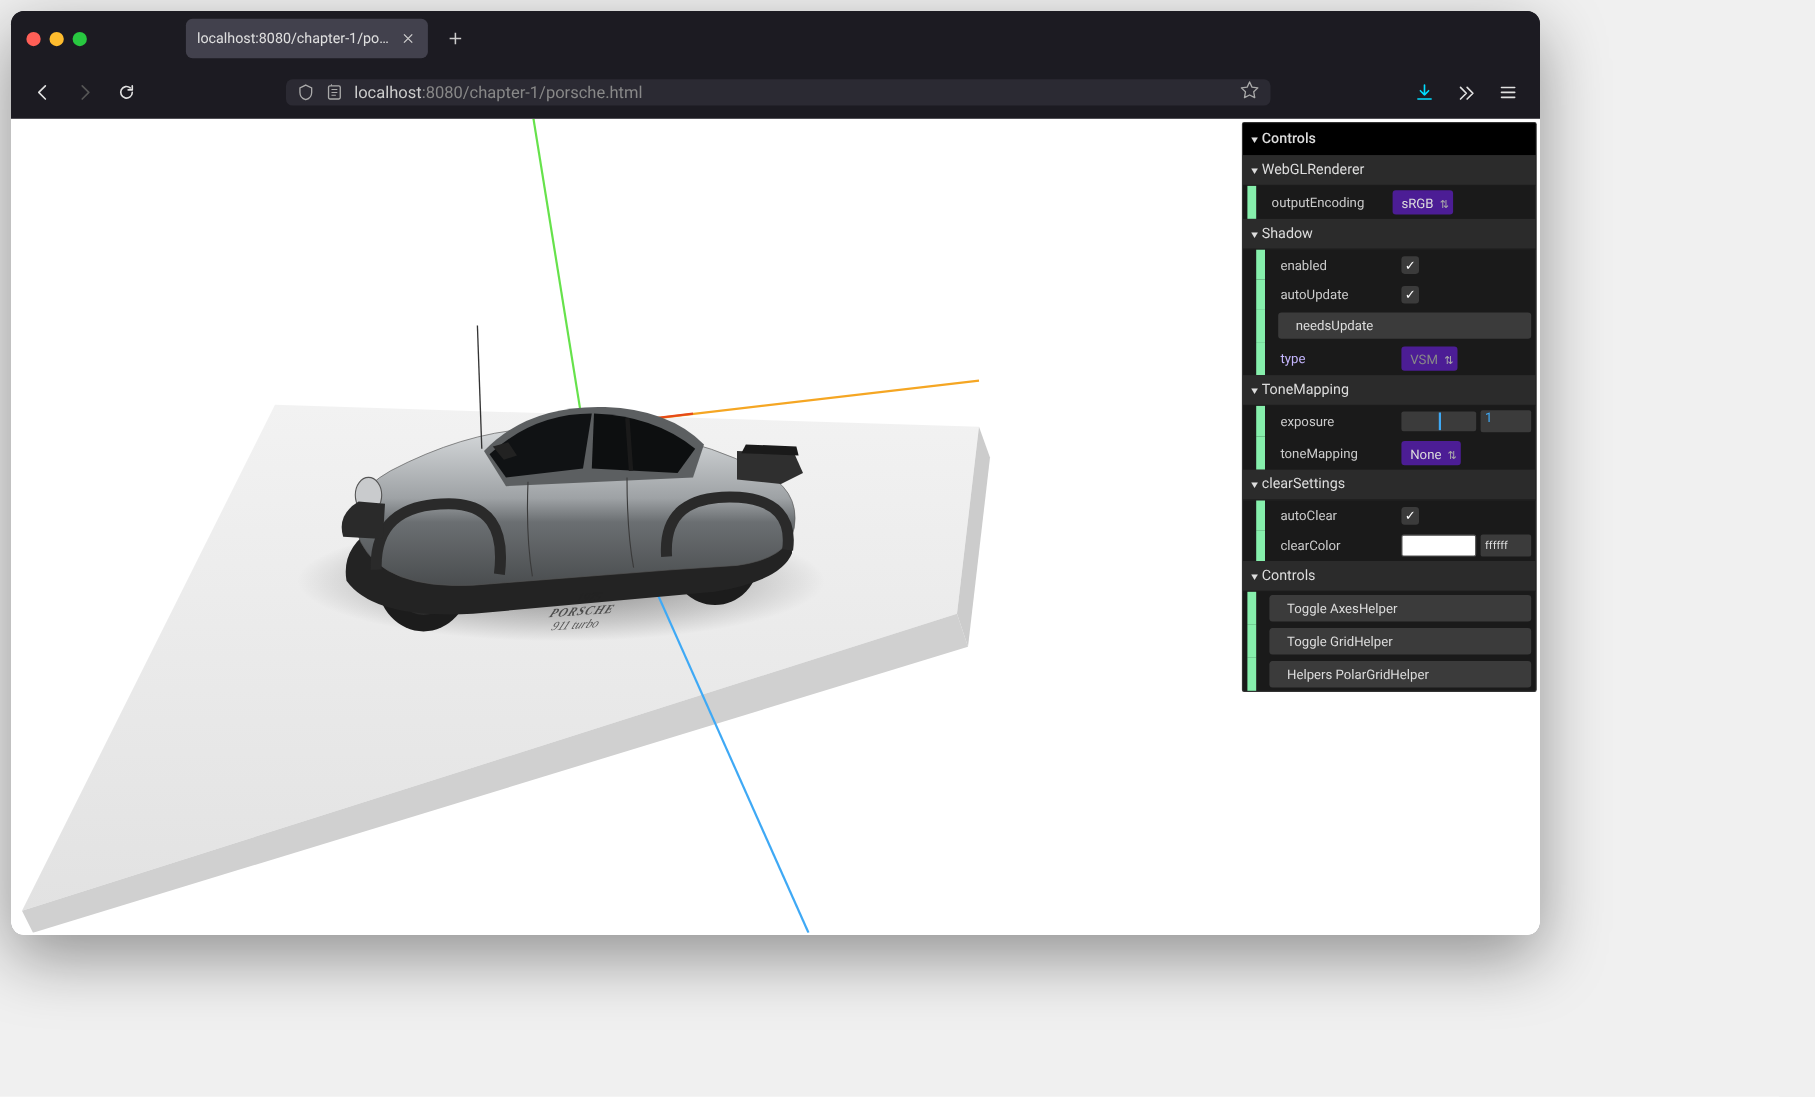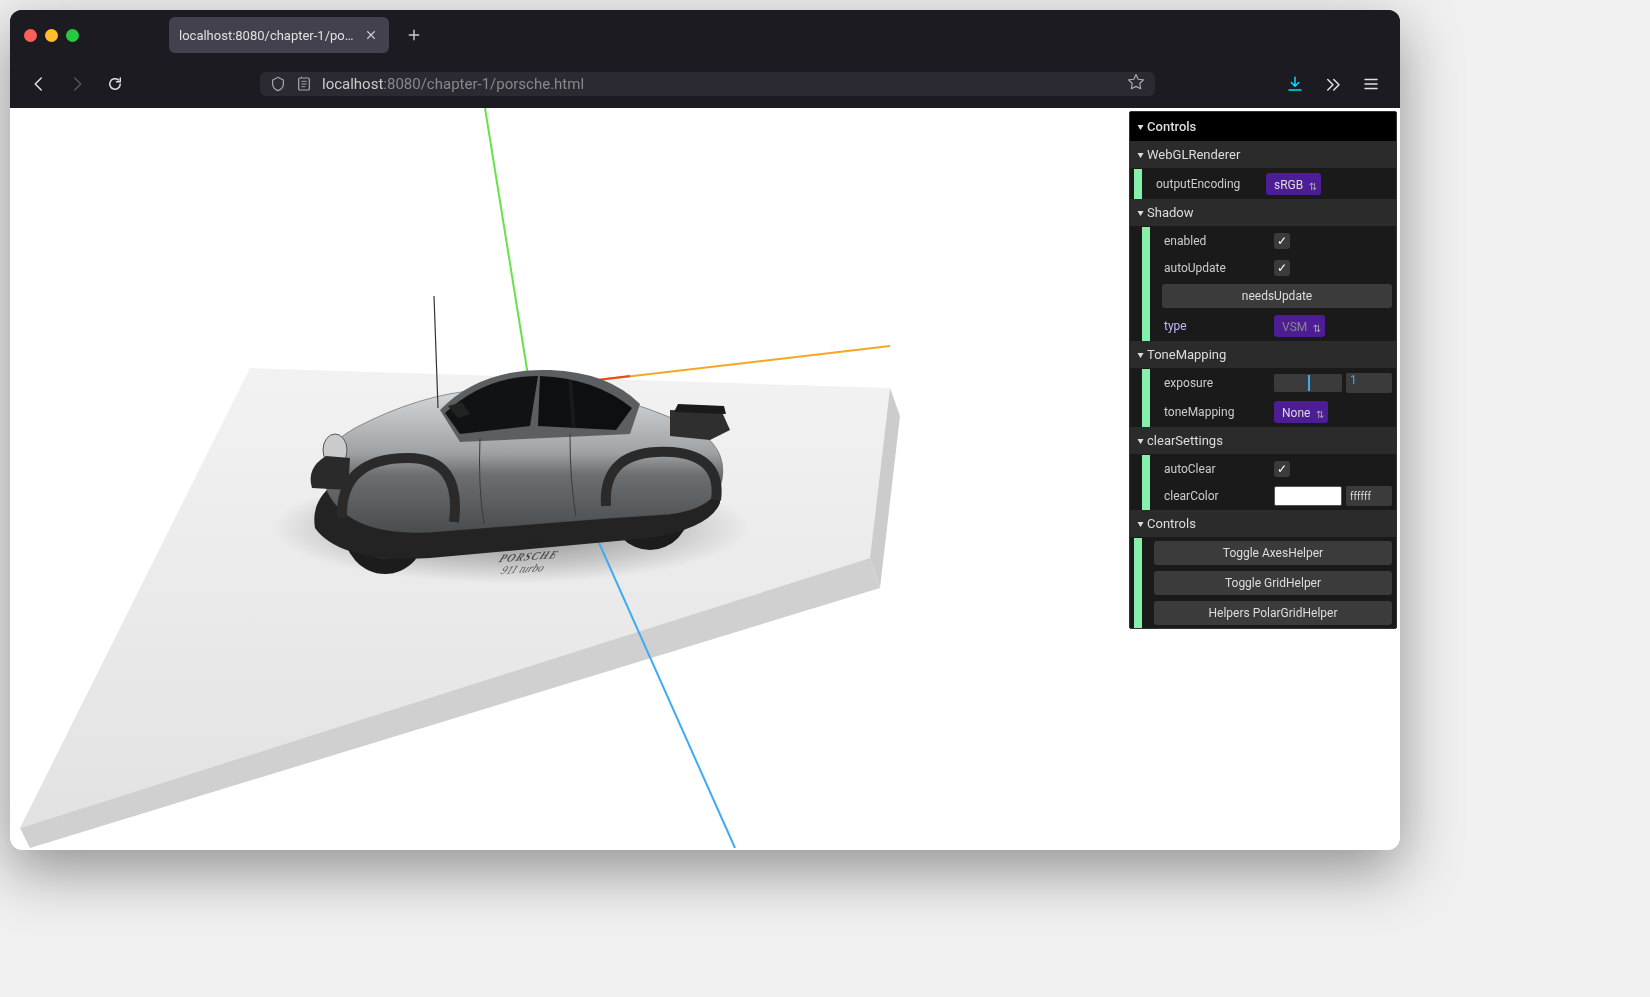--- a/index.html
+++ b/index.html
@@ -145,21 +145,21 @@
   .gui-select::after { content:"⇅"; position:absolute; right:4px; font-size:10px; color:#aaa; }
   .gui-checkbox {
     width:16px; height:16px; background:#3b3b3b; border-radius:3px;
     display:flex; align-items:center; justify-content:center; color:#fff; font-size:12px;
   }
   .gui-button-row {
     padding: 3px 4px 3px 12px;
   }
   .gui-button {
     background:#3b3b3b; color:#ddd; border:none; border-radius:3px;
-    width:100%; padding:5px 16px; text-align:center; font-size:12px;
+    width:100%; padding:5px 16px; font-size:12px;
   }
   .gui-slider {
     flex:1; height:18px; background:#3b3b3b; border-radius:2px; position:relative;
   }
   .gui-slider-handle { position:absolute; top:1px; bottom:1px; width:2px; background:#3fa9f5; left:50%; }
   .gui-number-input {
     width:46px; height:20px; background:#3b3b3b; color:#3fa9f5; border:none;
     padding:0 4px; font-size:12px; border-radius:2px;
   }
   .gui-color-swatch {

